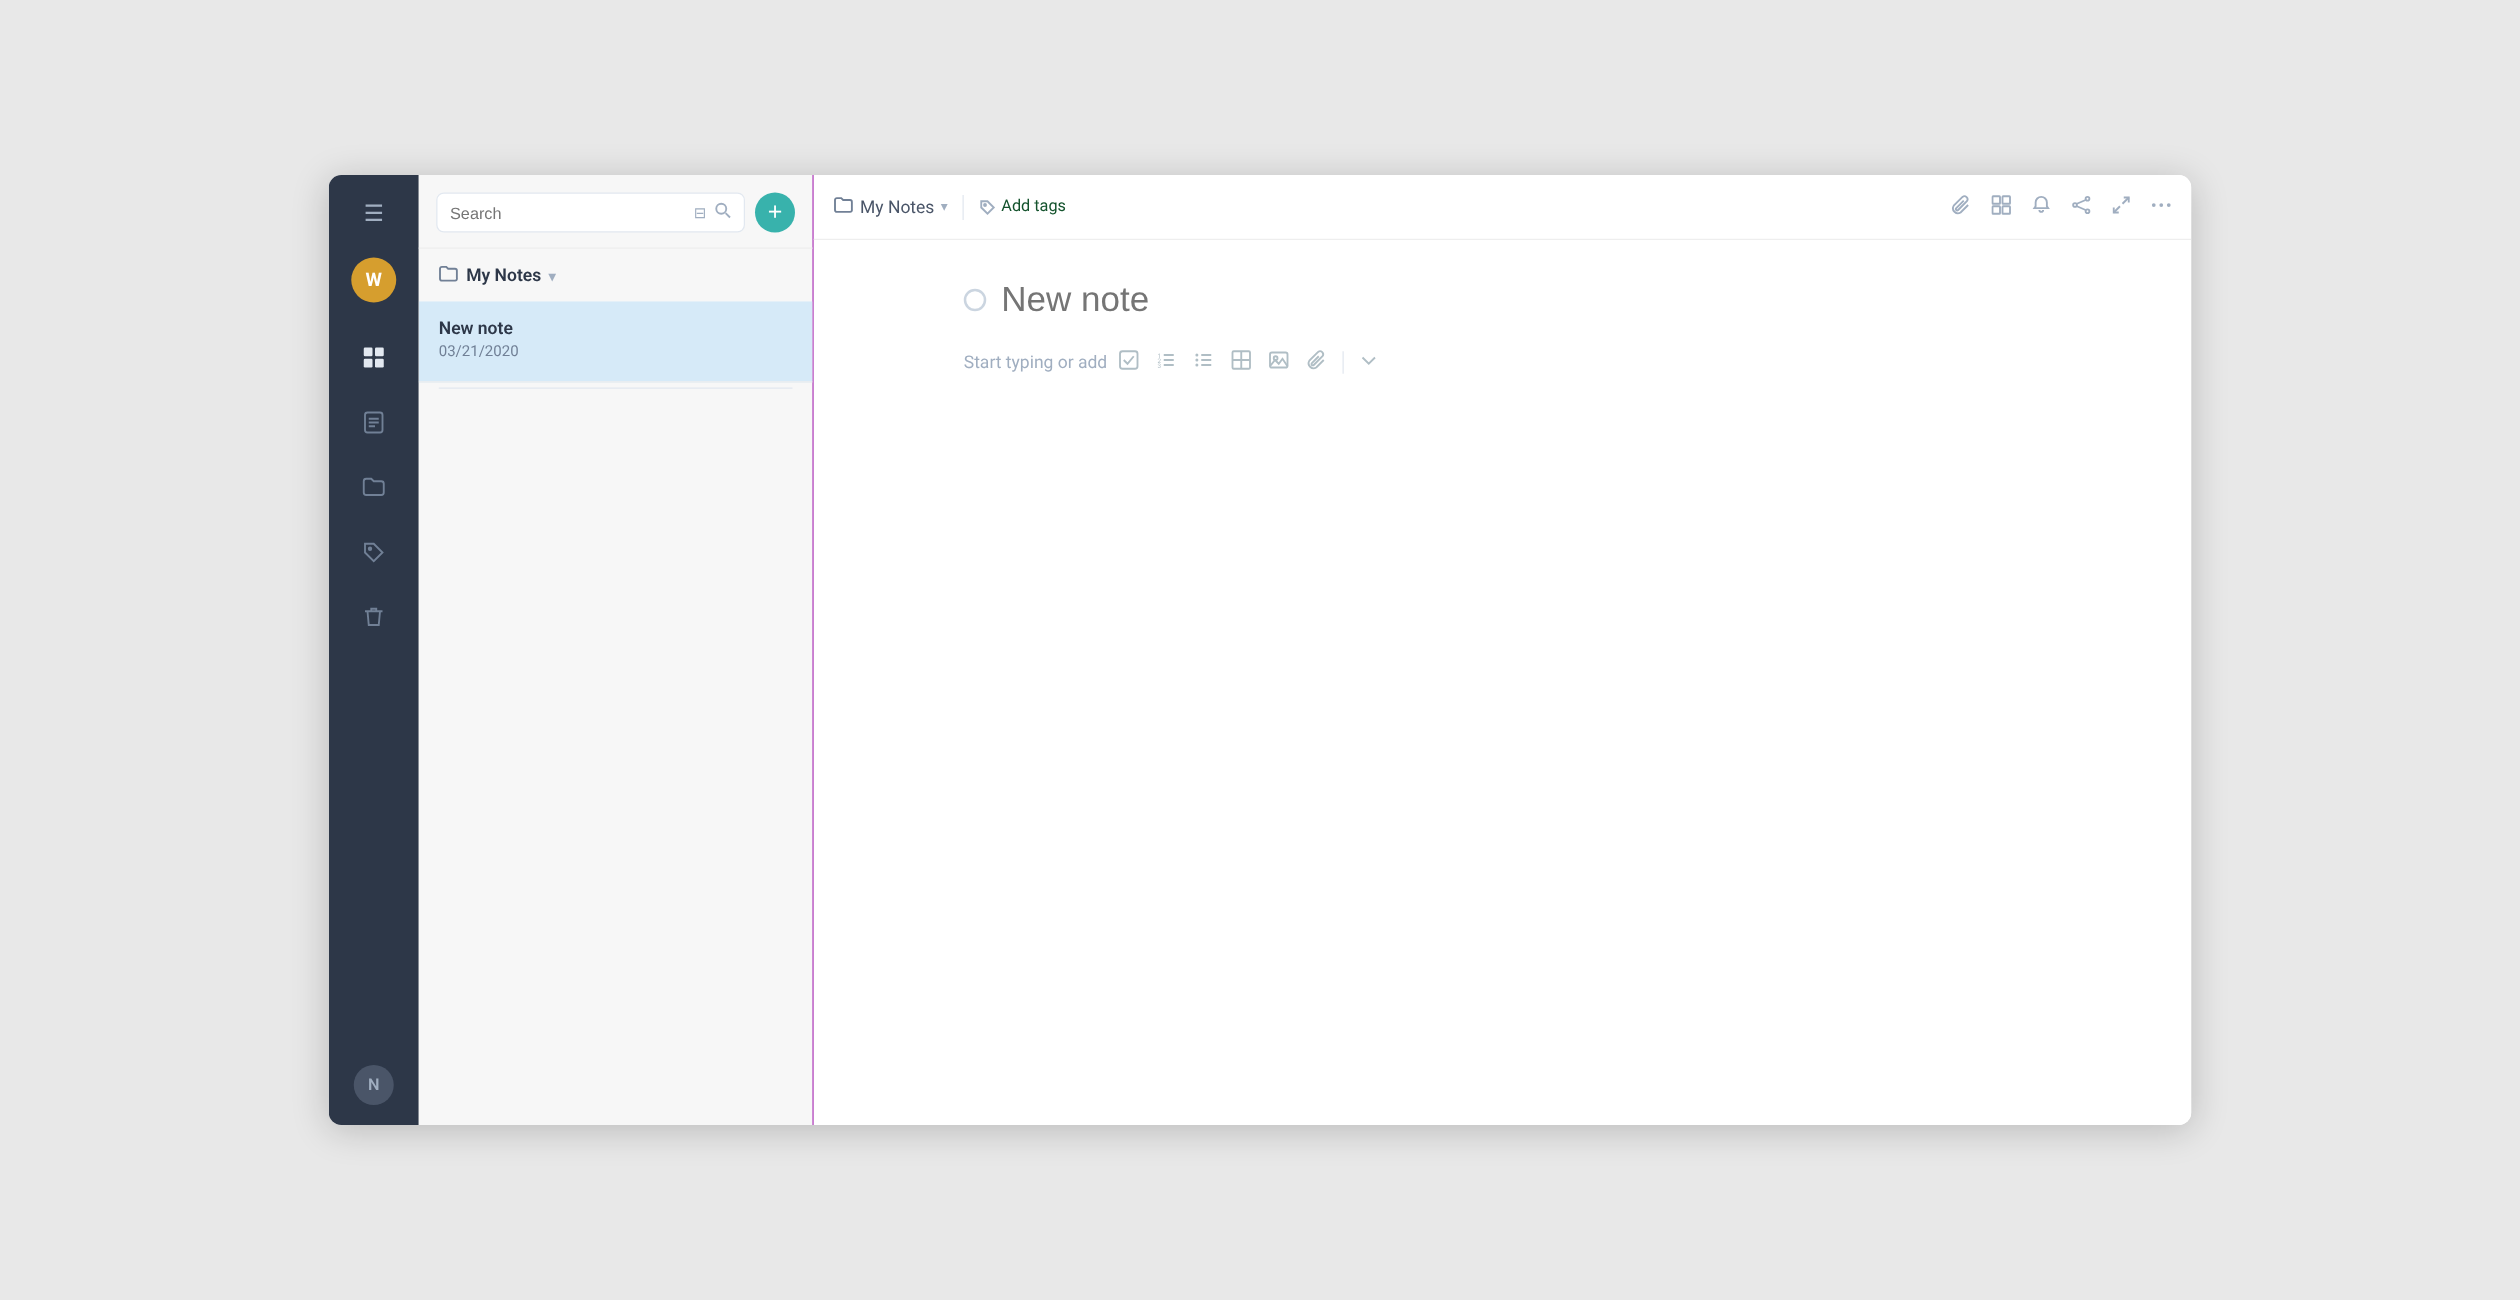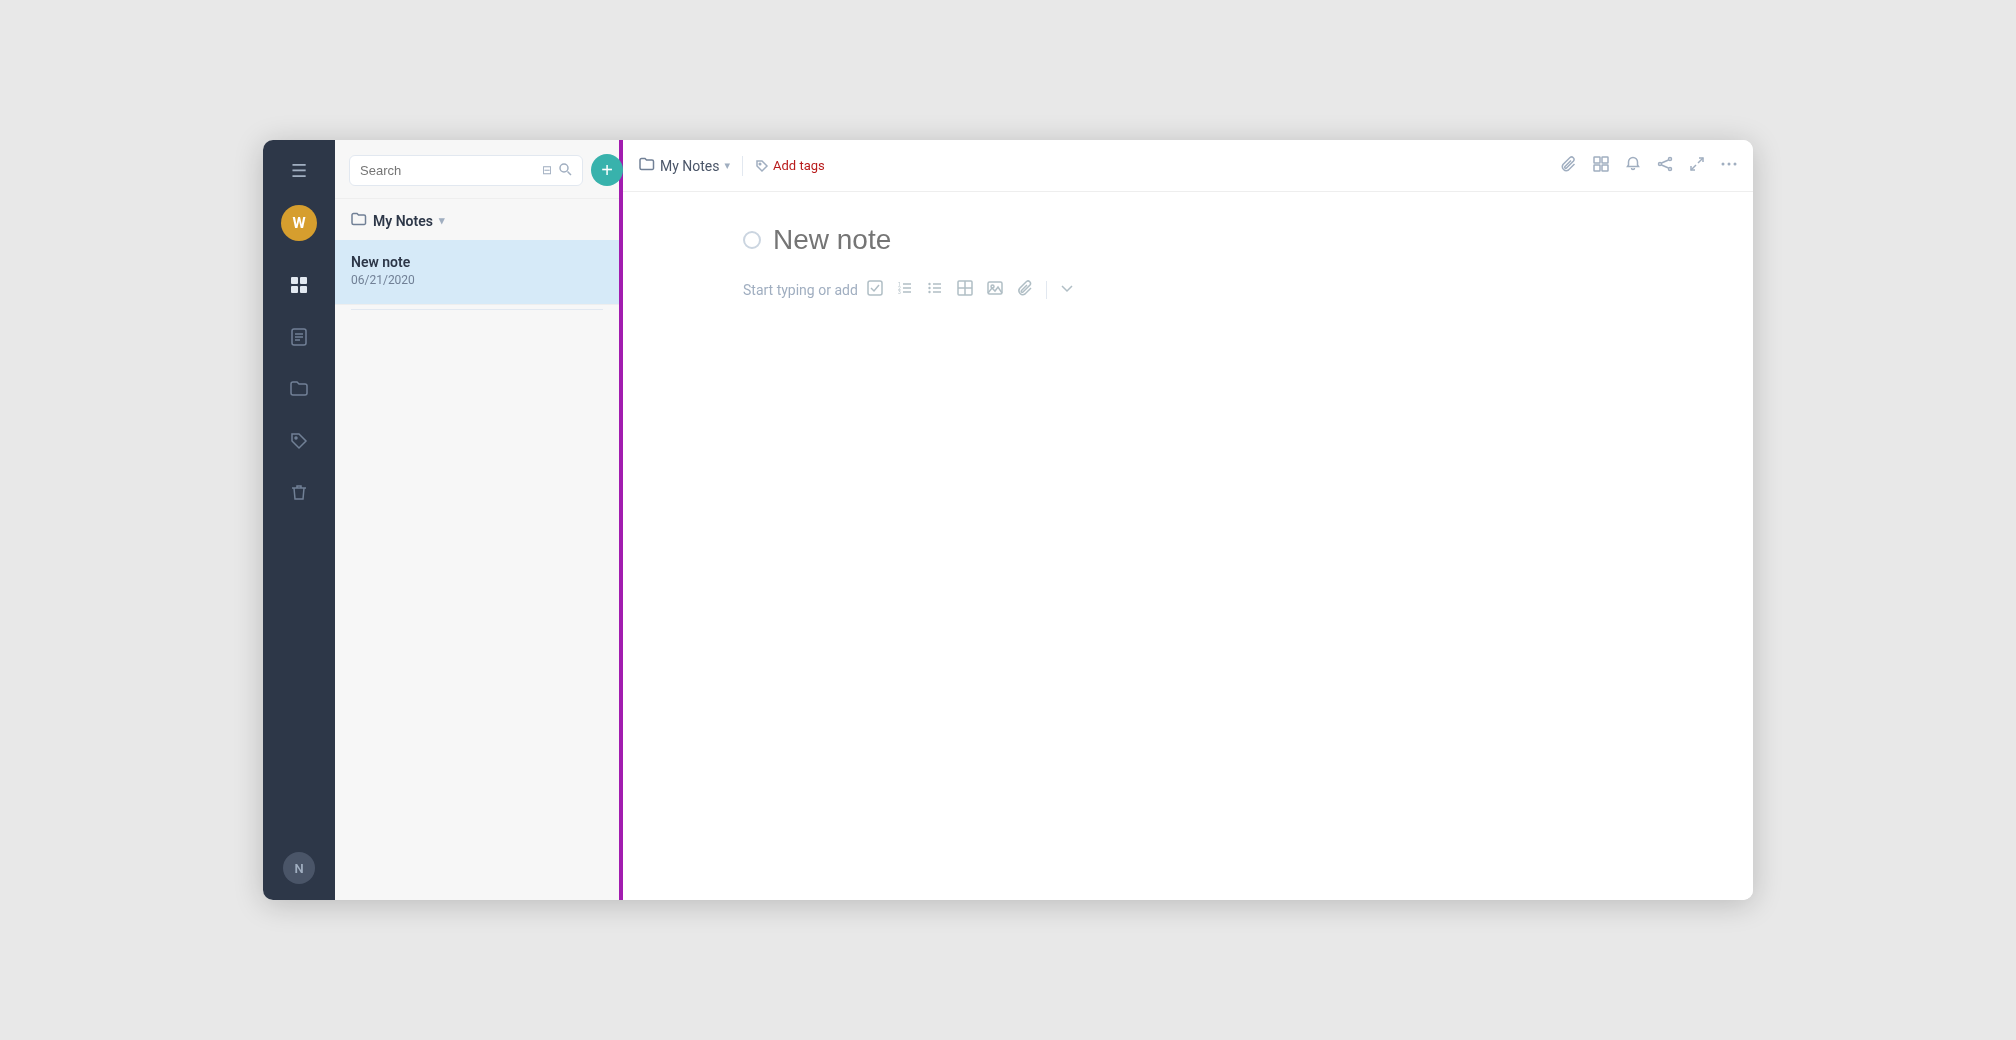--- a/index.html
+++ b/index.html
@@ -81,25 +81,25 @@
       color: #a0aec0;
       display: flex;
       align-items: center;
       justify-content: center;
       font-size: 13px;
       font-weight: 600;
       cursor: pointer;
     }
     
     .notes-panel {
-      width: 288px;
+      width: 316px;
       background: #f7f7f7;
       display: flex;
       flex-direction: column;
-      border-right: 4px solid #a21caf;
+      border-right: 1px solid #a21caf;
       flex-shrink: 0;
     }
     .notes-header {
       display: flex;
       align-items: center;
       padding: 14px 14px 12px;
       gap: 8px;
       border-bottom: 1px solid #eee;
     }
     .search-box {
@@ -231,21 +231,21 @@
     .topbar-separator {
       width: 1px;
       height: 20px;
       background: #e2e8f0;
       margin: 0 4px;
     }
     .topbar-tags {
       display: flex;
       align-items: center;
       gap: 4px;
-      color: #b91c1c;
+      color: #14532d;
       font-size: 13px;
       cursor: pointer;
     }
     .topbar-actions {
       margin-left: auto;
       display: flex;
       align-items: center;
       gap: 16px;
     }
     .topbar-action-icon {
@@ -382,21 +382,21 @@
         <svg width="16" height="16" viewBox="0 0 16 16" fill="none" stroke="#718096" stroke-width="1.5">
           <path d="M1 4a1.5 1.5 0 0 1 1.5-1.5h3.5l1.5 1.5h5.5a1.5 1.5 0 0 1 1.5 1.5v6A1.5 1.5 0 0 1 13 13.5H2.5A1.5 1.5 0 0 1 1 12V4z"></path>
         </svg>
       </span>
       <span>My Notes</span>
       <span class="folder-chevron">▾</span>
     </div>
     <div class="notes-list">
       <div class="note-item selected">
         <div class="note-item-title">New note</div>
-        <div class="note-item-date">06/21/2020</div>
+        <div class="note-item-date">03/21/2020</div>
       </div>
       <div class="notes-divider"></div>
     </div>
   </div>
 
   <div class="editor-area">
 
     <div class="editor-topbar">
       <div class="topbar-folder">
         <span class="topbar-folder-icon">

